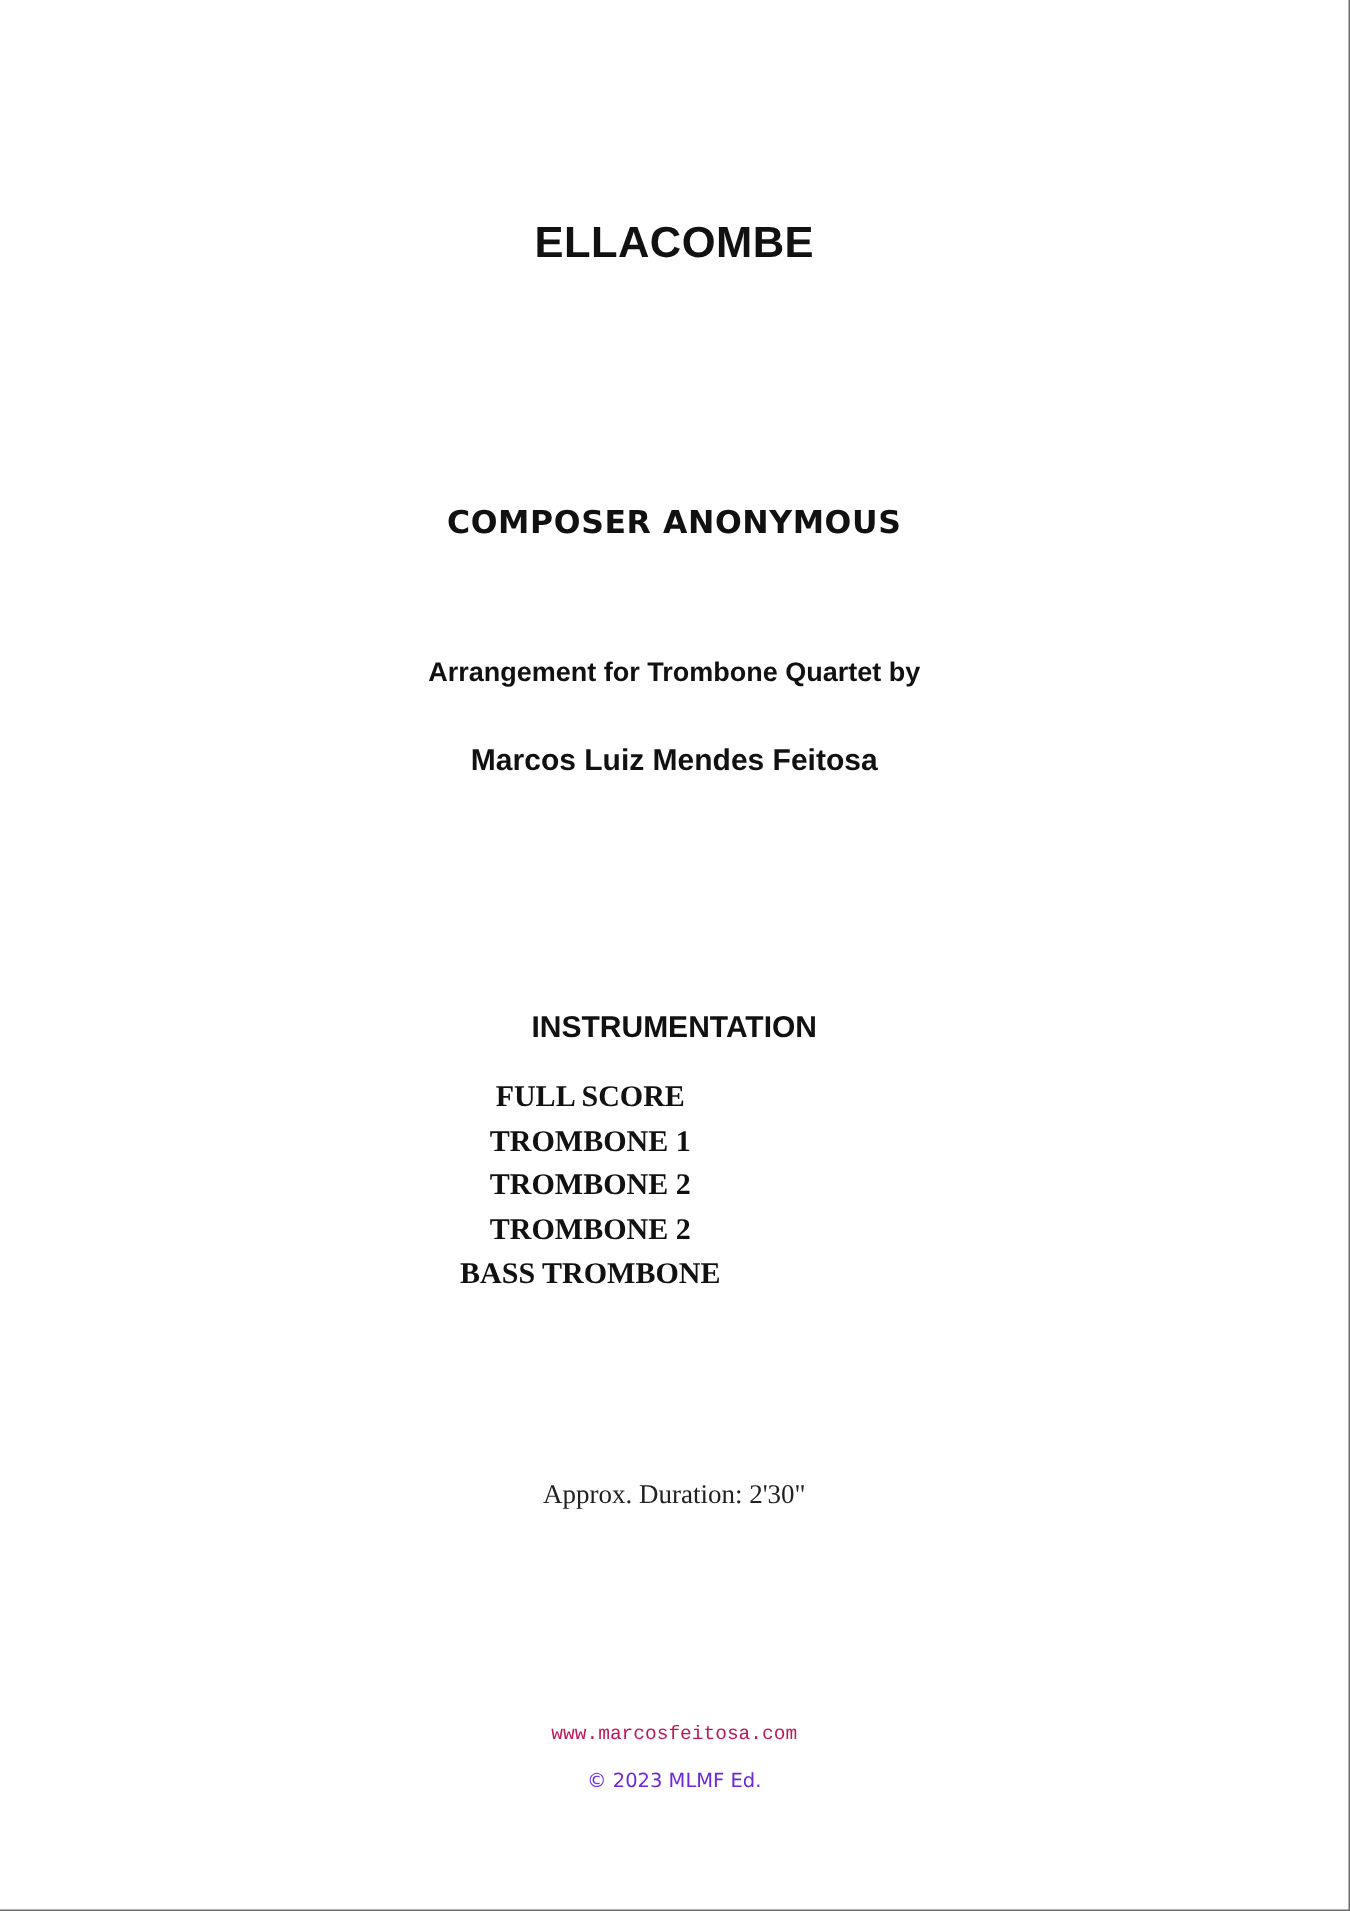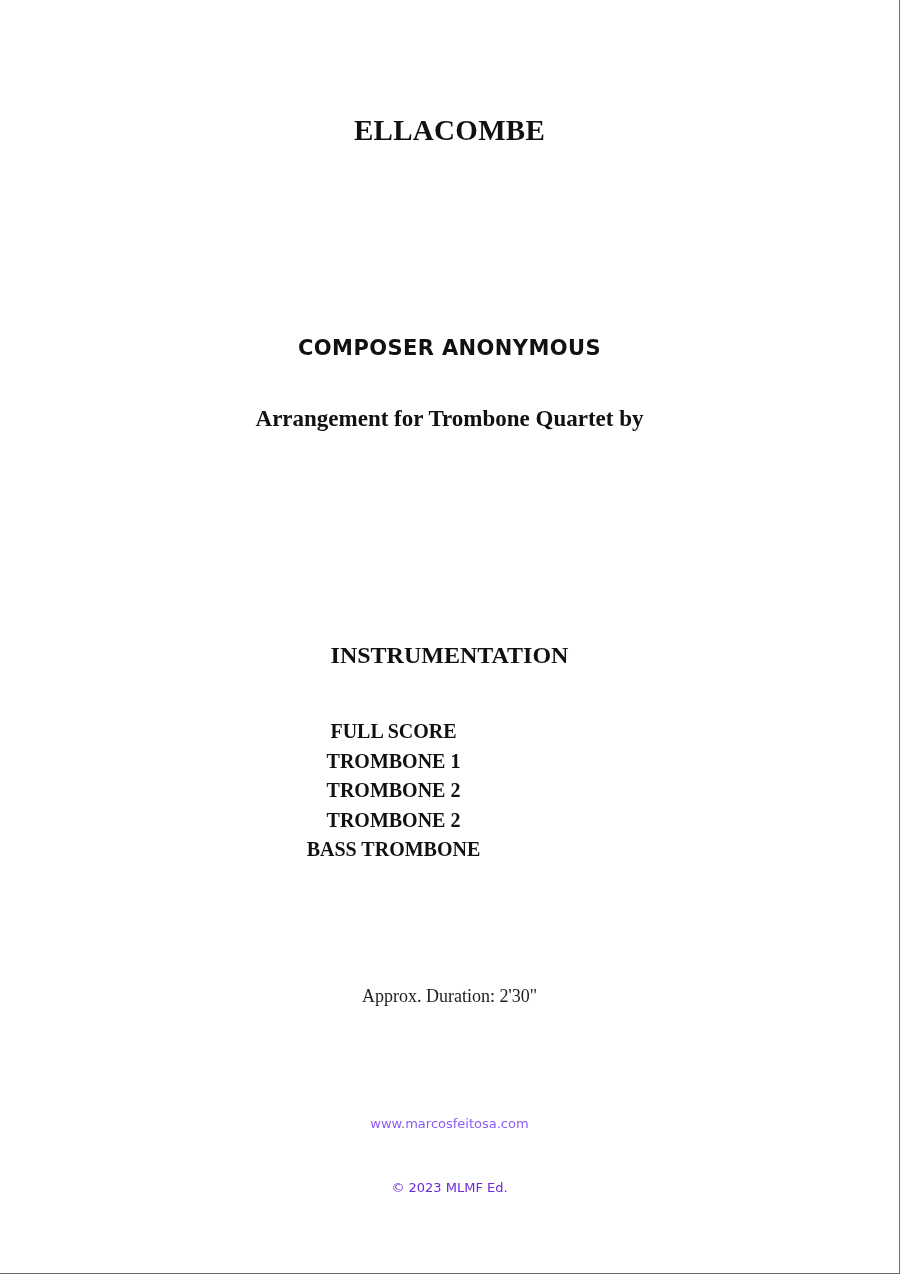--- a/index.html
+++ b/index.html
@@ -18,70 +18,72 @@
       color: #111111;
     }
     .line {
       position: absolute;
       left: 0;
       width: 899px;
       text-align: center;
       white-space: nowrap;
     }
     .serif-bold {
-      font-family: Liberation Serif, serif;
+      font-family: Liberation Sans, sans-serif;
       font-weight: bold;
+      margin-top: 32px;
     }
     .serif {
       font-family: "Liberation Serif", "DejaVu Serif", serif;
       font-weight: normal;
     }
     .sans-bold {
       font-family: "DejaVu Sans", "Liberation Sans", sans-serif;
       font-weight: bold;
     }
     .sans {
       font-family: "DejaVu Sans", "Liberation Sans", sans-serif;
     }
     .title1 { top: 114px; font-size: 29px; letter-spacing: 0.3px; }
     .title2 { top: 174px; font-size: 29px; letter-spacing: 0.3px; }
     .composer { top: 336px; font-size: 21px; letter-spacing: 0.4px; }
-    .arr { top: 406px; font-size: 23px; }
+    .arr { top: 406px; font-size: 18px; }
     .arranger { top: 464px; font-size: 20px; }
-    .instr-head { top: 642px; font-size: 24px; }
+    .instr-head { top: 642px; font-size: 20px; }
     .instr-list {
       position: absolute;
       left: 0;
       top: 717px;
       width: 787px;
       margin: 0;
       padding: 0;
       list-style: none;
       text-align: center;
     }
     .instr-list li {
       font-family: "Liberation Serif", "DejaVu Serif", serif;
       font-weight: bold;
       font-size: 20px;
       line-height: 29.5px;
       height: 29.5px;
     }
     .duration { top: 986px; font-size: 18px; color: #222222; }
-    .website { top: 1116px; font-size: 13px; color: #8b5cf6; }
+    .website { top: 1148px; font-size: 13px; color: #be185d; font-family: Liberation Mono, monospace; }
     .copyright { top: 1180px; font-size: 13px; color: #6d28d9; }
   </style>
 </head>
 <body>
 
 <div class="page">
   <div class="line serif-bold title1">ELLACOMBE</div>
 
   <div class="line sans-bold composer">COMPOSER ANONYMOUS</div>
 
   <div class="line serif-bold arr">Arrangement for Trombone Quartet by</div>
+  <div class="line serif-bold arranger">Marcos Luiz Mendes Feitosa</div>
 
   <div class="line serif-bold instr-head">INSTRUMENTATION</div>
   <ul class="instr-list">
     <li>FULL SCORE</li>
     <li>TROMBONE 1</li>
     <li>TROMBONE 2</li>
     <li>TROMBONE 2</li>
     <li>BASS TROMBONE</li>
   </ul>
 

